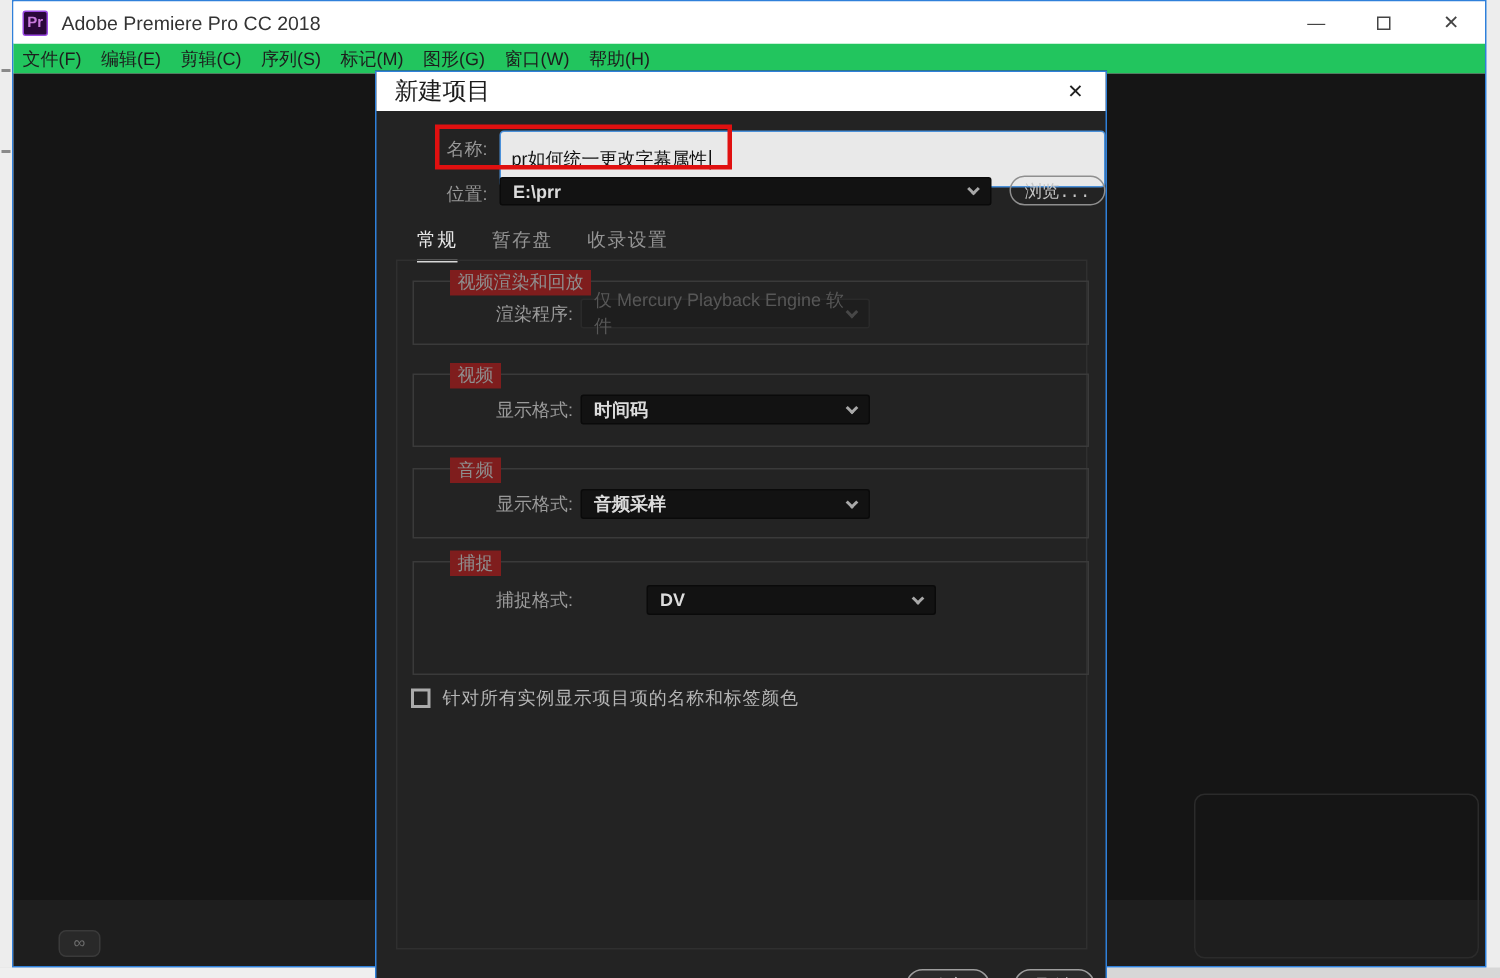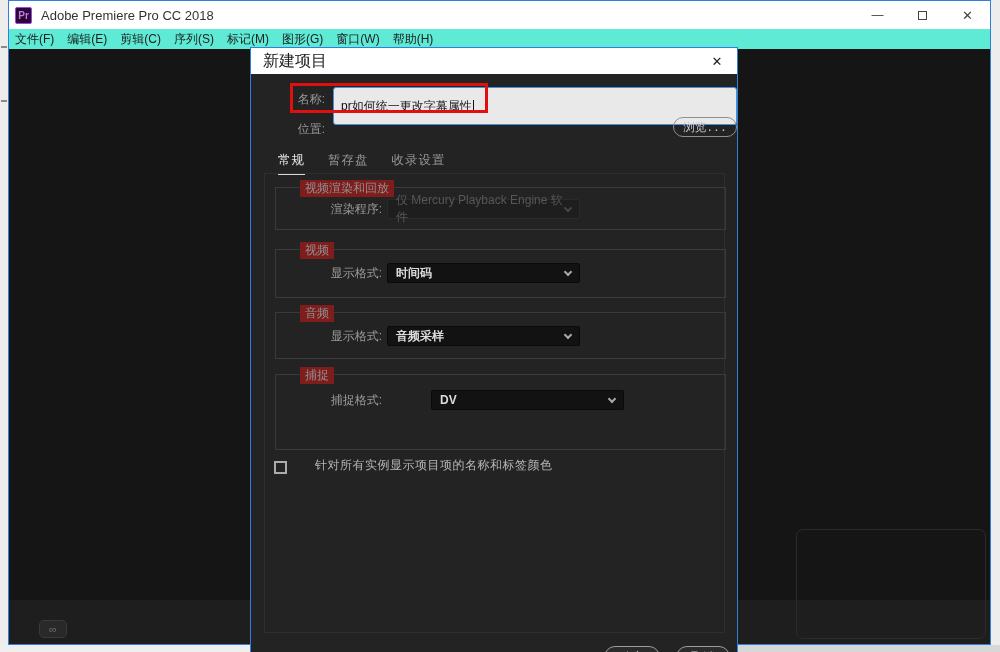--- a/index.html
+++ b/index.html
@@ -21,21 +21,21 @@
   .pr-logo { width:17px; height:17px; margin-left:6px; background:#2a083a; border:1px solid #9a4ae2;
              color:#c87bdd; font-size:10px; font-weight:bold; display:flex; align-items:center;
              justify-content:center; border-radius:2px; }
   .win-title { margin-left:9px; font-size:13px; color:#333; }
   .win-controls { position:absolute; right:0; top:0; height:28px; display:flex; }
   .wc { width:45px; height:28px; display:flex; align-items:center; justify-content:center;
         font-size:12px; color:#444; cursor:default; }
   .max-box { width:9px; height:9px; border:1px solid #444; display:inline-block; }
   .wc.close { font-size:13px; }
 
-  .menubar { height:20px; background:#5eead4; display:flex; align-items:center; gap:13px;
+  .menubar { height:20px; background:#22c55e; display:flex; align-items:center; gap:13px;
              padding-left:6px; }
   .menu-item { font-size:12px; color:#1d1d1d; white-space:nowrap; }
 
   .app-content { position:relative; height:595px; background:#151515; overflow:hidden; }
   .bottom-panel { position:absolute; left:0; bottom:0; width:100%; height:44px; background:#1e1e1e; }
   .link-chip { position:absolute; left:30px; bottom:6px; width:28px; height:18px; background:#292929;
                border:1px solid #3a3a3a; border-radius:5px; color:#6d6d6d; font-size:11px;
                display:flex; align-items:center; justify-content:center; }
   .right-outline { position:absolute; left:787px; top:480px; width:190px; height:110px;
                    border:1px solid #2b2b2b; border-radius:7px; }
@@ -81,21 +81,21 @@
   .fs-row { position:absolute; top:13px; left:0; width:100%; display:flex; align-items:center; }
   .fs-label { width:106px; text-align:right; font-size:12px; color:#9a9a9a; }
   .fs-select { margin-left:5px; width:193px; height:20px; }
   .fs1 { top:139px; height:43px; } .fs1 .fs-row { top:11px; }
   .fs2 { top:201px; height:49px; }
   .fs3 { top:264px; height:47px; }
   .fs4 { top:326px; height:76px; } .fs4 .fs-row { top:15px;gap:44px; }
   .disabled-select { background:#1e1e1e; border:1px solid #2a2a2a; color:#575757; font-weight:normal; }
   .disabled-select .chev { border-color:#474747; }
 
-  .chk-row { position:absolute; left:23px; top:409px; display:flex; align-items:flex-end;gap:20px; }
+  .chk-row { position:absolute; left:23px; top:409px; display:flex; align-items:center; }
   .chk-box { width:13px; height:13px; border:2px solid #ababab; background:transparent; }
   .chk-label { margin-left:8px; font-size:12px; color:#b5b5b5; letter-spacing:0.5px; }
 
   .dlg-btn { position:absolute; top:598px; height:22px; border:1px solid #9d9d9d; border-radius:11px;
              background:#2b2b2b; color:#cccccc; font-size:12px; display:flex; align-items:center;
              justify-content:center; }
   .ok-btn { left:353px; width:56px; }
   .cancel-btn { left:425px; width:54px; }
 </style>
 </head>
@@ -150,20 +150,24 @@
     </div>
 
     <span class="lbl name-lbl">名称:</span>
     <div class="name-input">
       <span>pr如何统一更改字幕属性</span>
         <span class="caret"></span>
     </div>
     <div class="red-box"></div>
 
     <span class="lbl loc-lbl">位置:</span>
+    <div class="dark-select loc-select">
+      <span>E:\prr</span>
+      <span class="chev"></span>
+    </div>
     <div class="browse-btn">浏览...</div>
 
     <div class="tabs">
       <span class="tab active">常规</span>
       <span class="tab">暂存盘</span>
       <span class="tab">收录设置</span>
     </div>
 
     <div class="tab-panel"></div>
 

